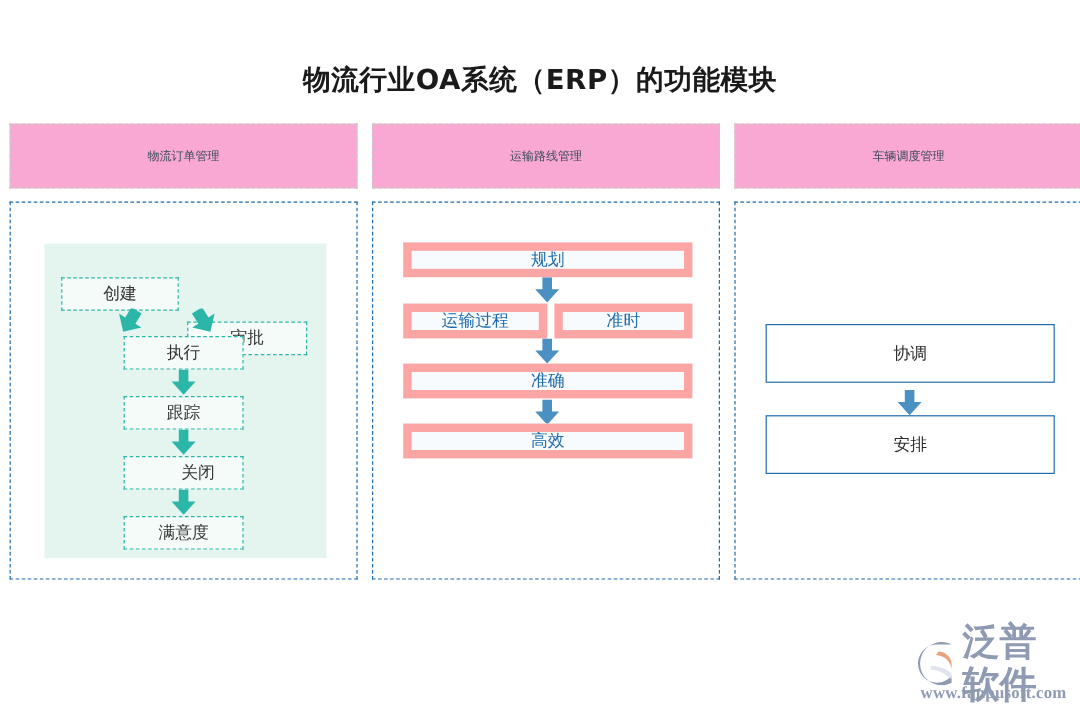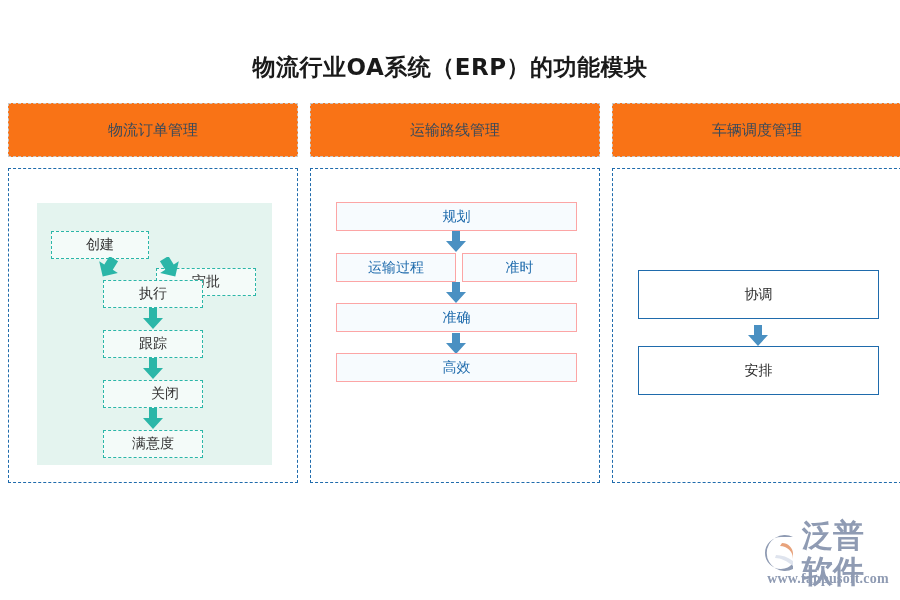--- a/index.html
+++ b/index.html
@@ -35,26 +35,26 @@
     top: 103px;
     width: 290px;
   }
   .col-1 { left: 8px; }
   .col-2 { left: 310px; }
   .col-3 { left: 612px; }
 
   .col-header {
     height: 54px;
     box-sizing: border-box;
-    background: #f97316;
+    background: #f9a8d4;
     border: 1px dashed #c8c8c8;
     display: flex;
     align-items: center;
     justify-content: center;
-    font-size: 15px;
+    font-size: 10px;
     color: #3a4a5a;
   }
 
   .col-body {
     position: relative;
     margin-top: 11px;
     height: 315px;
     box-sizing: border-box;
     border: 1px dashed #1f6bac;
     background: #ffffff;
@@ -83,21 +83,21 @@
 
   
   .node-teal {
     border: 1px dashed #2bb6a8;
     background: #f4fbf9;
     color: #333333;
   }
 
   
   .node-blue {
-    border: 1px solid #fca5a5;
+    border: 7px solid #fca5a5;
     background: #f7fbfe;
     color: #1f6bac;
   }
   .node-blue-dark {
     border: 1px solid #1f6bac;
     background: #ffffff;
     color: #2b2b2b;
   }
 
   

